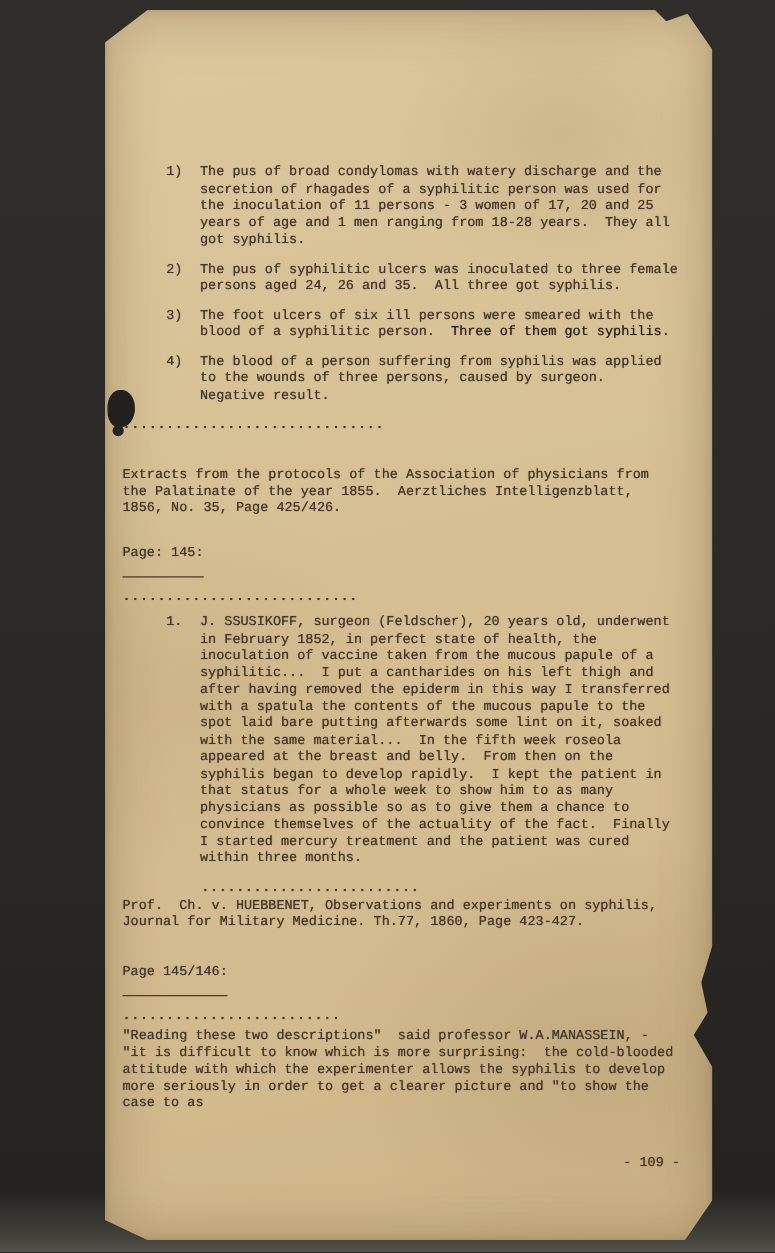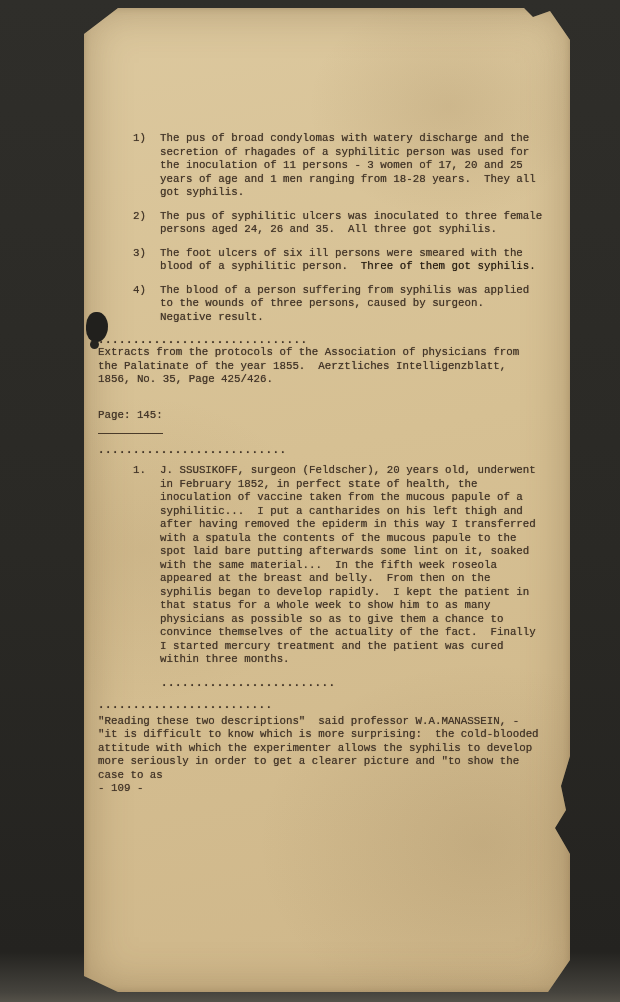--- a/index.html
+++ b/index.html
@@ -32,38 +32,38 @@
   }
   .hole-small {
     position:absolute; left:6px; top:332px; width:9px; height:9px;
     background:#26241f; border-radius:50%;
   }
   .content {
     position:absolute; left:14px; top:124px; width:446px;
     font-size:10.8px; line-height:13.5px;
     text-shadow:0 0 0.7px rgba(62,46,28,0.75);
   }
-  .para { white-space:pre-wrap; }
+  .para { white-space:pre-wrap;margin-top:28px; }
   .list-item { display:flex; margin-left:35px; margin-bottom:10px; }
   .list-item .num { width:27px; flex:none; }
   .list-item .itext { flex:1; white-space:pre-wrap; }
   .bold { font-weight:normal; color:#241c12; }
   .dots { font-weight:bold; letter-spacing:0.5px; line-height:12px; }
   .dots.indent { margin-left:63px; }
   .heading-row { margin-top:22px; }
   .heading {
     display:inline-block; border-bottom:1.2px solid #4a3b2a; padding-bottom:11px;
   }
   .sep-gap { margin-top:10px; }
   .case-row { margin-top:8px; }
   .cite { margin-top:2px; }
   .h2-row { margin-top:26px; }
   .dots-d { margin-top:10px; }
   .final-para { margin-top:4px; }
-  .footer { text-align:left; }
+  .footer { margin-top:34px; text-align:right; }
 </style>
 </head>
 <body>
 
 <div id="scan">
   <div class="paper">
 
     <div class="content">
 
       <div class="list-item">
@@ -94,21 +94,25 @@
       </div>
 
       <div class="dots sep-gap">...........................</div>
 
       <div class="list-item case-row">
         <span class="num">1.</span>
         <span class="itext">J. SSUSIKOFF, surgeon (Feldscher), 20 years old, underwent in February 1852, in perfect state of health, the inoculation of vaccine taken from the mucous papule of a syphilitic...  I put a cantharides on his left thigh and after having removed the epiderm in this way I transferred with a spatula the contents of the mucous papule to the spot laid bare putting afterwards some lint on it, soaked with the same material...  In the fifth week roseola appeared at the breast and belly.  From then on the syphilis began to develop rapidly.  I kept the patient in that status for a whole week to show him to as many physicians as possible so as to give them a chance to convince themselves of the actuality of the fact.  Finally I started mercury treatment and the patient was cured within three months.</span>
       </div>
 
       <div class="dots indent">.........................</div>
+      <div class="para cite">Prof.  Ch. v. HUEBBENET, Observations and experiments on syphilis, Journal for Military Medicine. Th.77, 1860, Page 423-427.</div>
 
+      <div class="heading-row h2-row">
+        <span class="heading">Page 145/146:</span>
+      </div>
 
       <div class="dots dots-d">.........................</div>
       <div class="para final-para">"Reading these two descriptions"  said professor W.A.MANASSEIN, - "it is difficult to know which is more surprising:  the cold-blooded attitude with which the experimenter allows the syphilis to develop more seriously in order to get a clearer picture and "to show the case to as</div>
 
       <div class="footer">- 109 -</div>
 
     </div>
 
     <div class="hole"></div>
     <div class="hole-small"></div>

